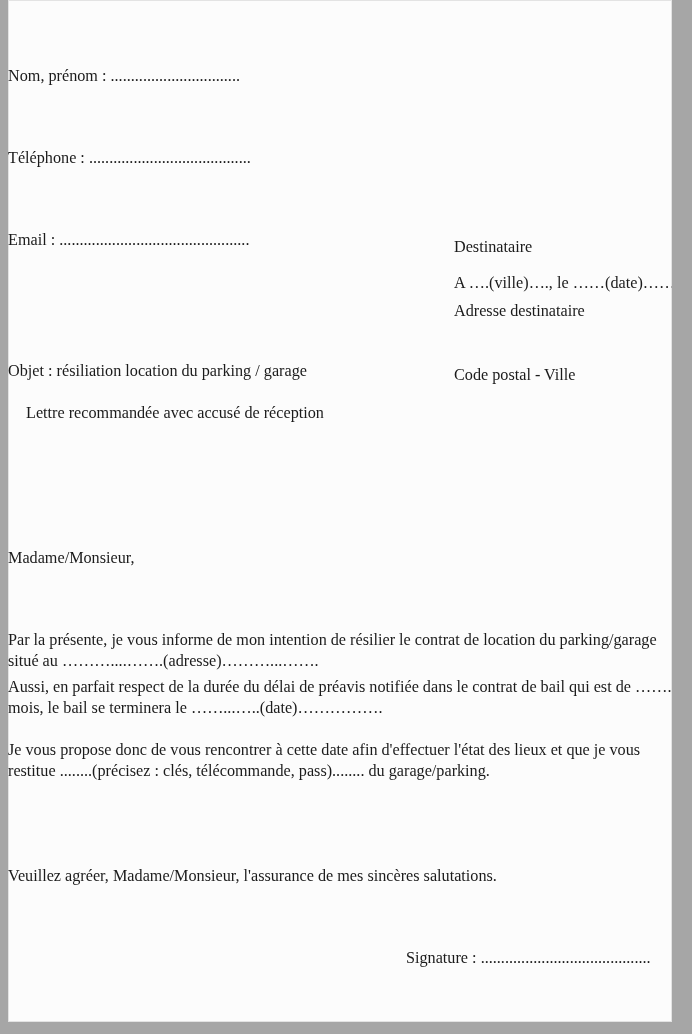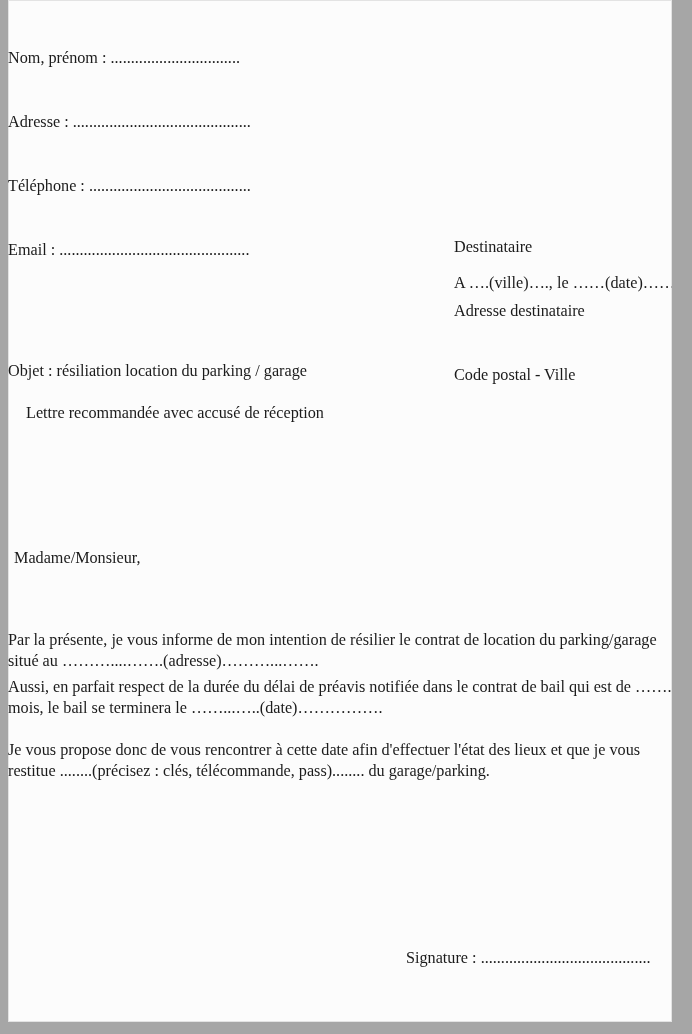--- a/index.html
+++ b/index.html
@@ -54,20 +54,21 @@
   }
 
   .sender-block {
     left: 6px;
     top: 5px;
     width: 420px;
   }
   .sender-line {
     display: block;
     white-space: pre;
+    margin-top: 18px;
   }
 
   .recipient-block {
     left: 452px;
     top: 194px;
     width: 250px;
   }
   .recipient-line {
     display: block;
     white-space: pre;
@@ -95,21 +96,20 @@
     top: 403px;
     width: 560px;
     white-space: pre;
   }
 
   .salutation-block {
     left: 6px;
     top: 548px;
     width: 420px;
     white-space: pre;
-    padding-left: 6px;
   }
 
   .para {
     left: 6px;
     width: 682px;
     text-align: left;
   }
   .para-1 { top: 614px; margin-top: 16px; }
   .para-2 { top: 677px; }
   .para-3 { top: 740px; }
@@ -125,21 +125,20 @@
 </style>
 </head>
 <body>
 
 <div id="page-frame">
   <div id="page-sheet">
     <div id="text-layer">
 
       <div class="blk sender-block">
         <span class="sender-line">Nom, prénom : ................................</span>
-        <span class="sender-line">Adresse : ............................................</span>
         <span class="sender-line">Téléphone : ........................................</span>
         <span class="sender-line">Email : ...............................................</span>
       </div>
 
       <div class="blk recipient-block">
         <span class="recipient-line">Destinataire</span>
         <span class="recipient-line">Adresse destinataire</span>
         <span class="recipient-line">Code postal - Ville</span>
       </div>
 
@@ -147,18 +146,19 @@
 
       <div class="blk objet-block"><span class="objet-label">Objet</span><span> : résiliation location du parking / garage</span></div>
 
       <div class="blk recommande-block">Lettre recommandée avec accusé de réception</div>
 
       <div class="blk salutation-block">Madame/Monsieur,</div>
 
       <div class="blk para para-1">Par la présente, je vous informe de mon intention de résilier le contrat de location du parking/garage situé au ………....…….(adresse)………...…….</div>
       <div class="blk para para-2">Aussi, en parfait respect de la durée du délai de préavis notifiée dans le contrat de bail qui est de …….. mois, le bail se terminera le ……...…..(date)…………….</div>
       <div class="blk para para-3">Je vous propose donc de vous rencontrer à cette date afin d'effectuer l'état des lieux et que je vous restitue ........(précisez : clés, télécommande, pass)........ du garage/parking.</div>
+      <div class="blk para para-5">Veuillez agréer, Madame/Monsieur, l'assurance de mes sincères salutations.</div>
 
       <div class="blk signature-block">Signature : ..........................................</div>
 
     </div>
   </div>
 </div>
 
 </body></html>

